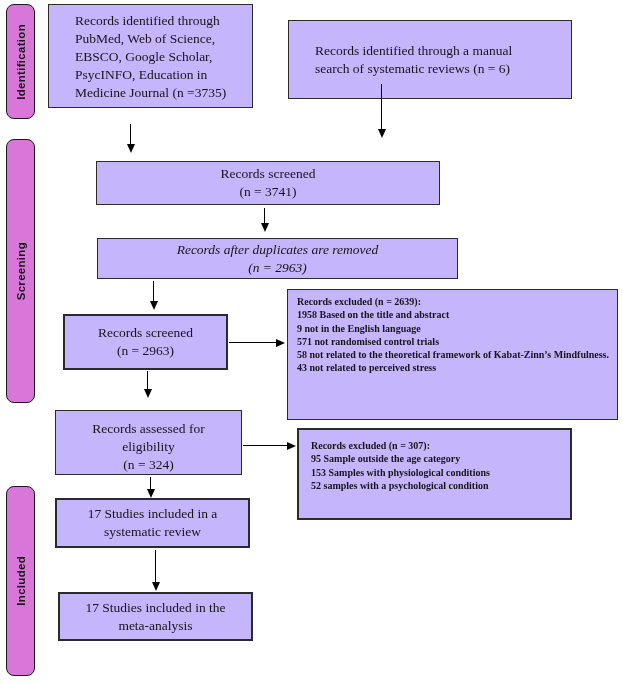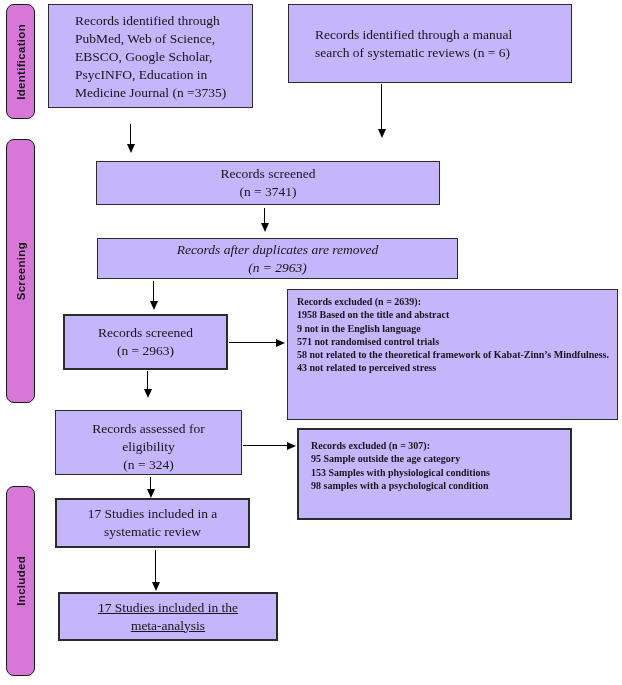--- a/index.html
+++ b/index.html
@@ -97,21 +97,21 @@
     <span class="vtext">Included</span>
   </div>
 
   <div class="box lefttxt" style="left:48px; top:4px; width:205px; height:104px; padding:7px 6px 6px 26px;">
     <span class="txt">Records identified through
 PubMed, Web of Science,
 EBSCO, Google Scholar,
 PsycINFO, Education in
 Medicine Journal (n =3735)</span>
   </div>
-  <div class="box lefttxt" style="left:288px; top:4px; width:284px; height:79px; padding-left:26px; display:flex; align-items:center;">
+  <div class="box lefttxt" style="left:288px; top:20px; width:284px; height:79px; padding-left:26px; display:flex; align-items:center;">
     <span class="txt">Records identified through a manual
 search of systematic reviews (n = 6)</span>
   </div>
 
   <div class="varrow" style="left:130px; top:124px; height:20px;"></div>
   <div class="varrow" style="left:381px; top:84px; height:45px;"></div>
 
   <div class="box centered" style="left:96px; top:161px; width:344px; height:44px;">
     <span class="txt">Records screened
 (n = 3741)</span>
@@ -149,30 +149,30 @@
 eligibility
 (n = 324)</span>
   </div>
 
   <div class="harrow" style="left:243px; top:445px; width:44px;"></div>
 
   <div class="box lefttxt small" style="left:297px; top:428px; width:275px; height:92px; padding:9px 8px 8px 12px; border-width:2px;">
     <span class="txt">Records excluded (n = 307):
 95 Sample outside the age category
 153 Samples with physiological conditions
-98 samples with a psychological condition</span>
+52 samples with a psychological condition</span>
   </div>
 
   <div class="varrow" style="left:150px; top:477px; height:12px;"></div>
 
   <div class="box centered" style="left:55px; top:498px; width:195px; height:50px; border-width:2px;">
     <span class="txt">17 Studies included in a
 systematic review</span>
   </div>
 
   <div class="varrow" style="left:155px; top:550px; height:32px;"></div>
 
-  <div class="box centered" style="left:58px; top:592px; width:220px; height:49px; border-width:2px;text-decoration:underline;">
+  <div class="box centered" style="left:58px; top:592px; width:195px; height:49px; border-width:2px;">
     <span class="txt">17 Studies included in the
 meta-analysis</span>
   </div>
 
 </div>
 
 </body></html>

